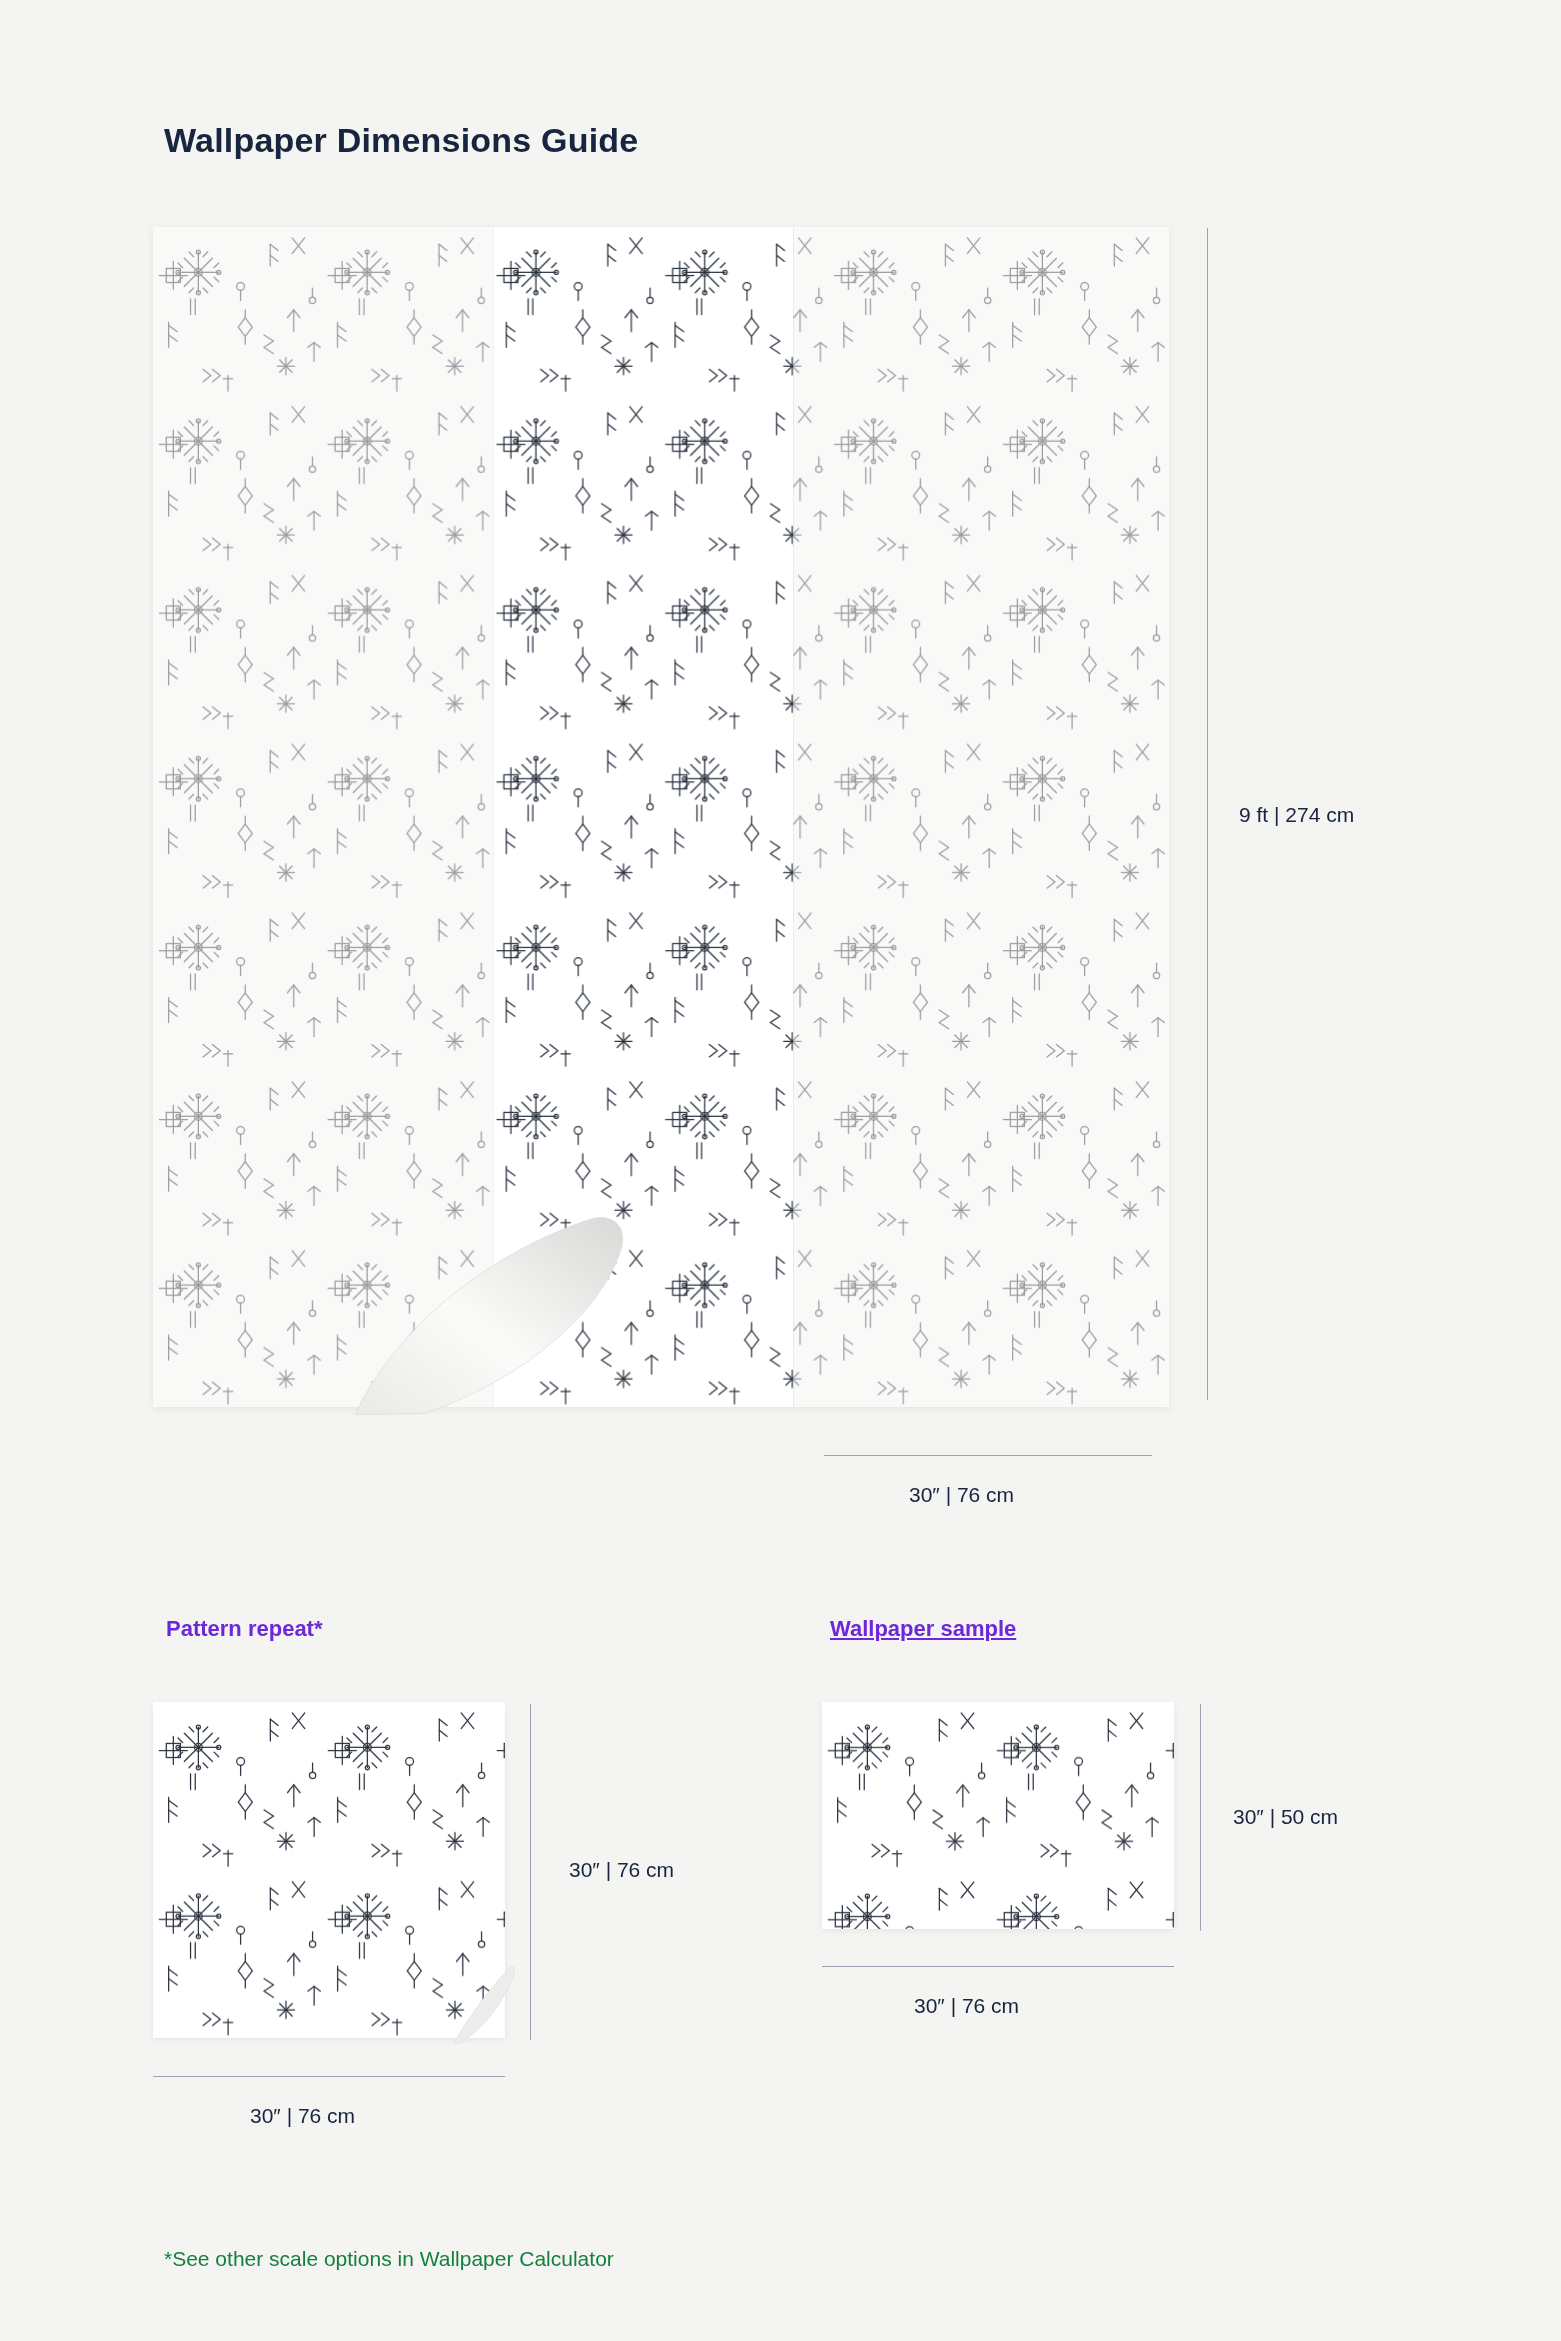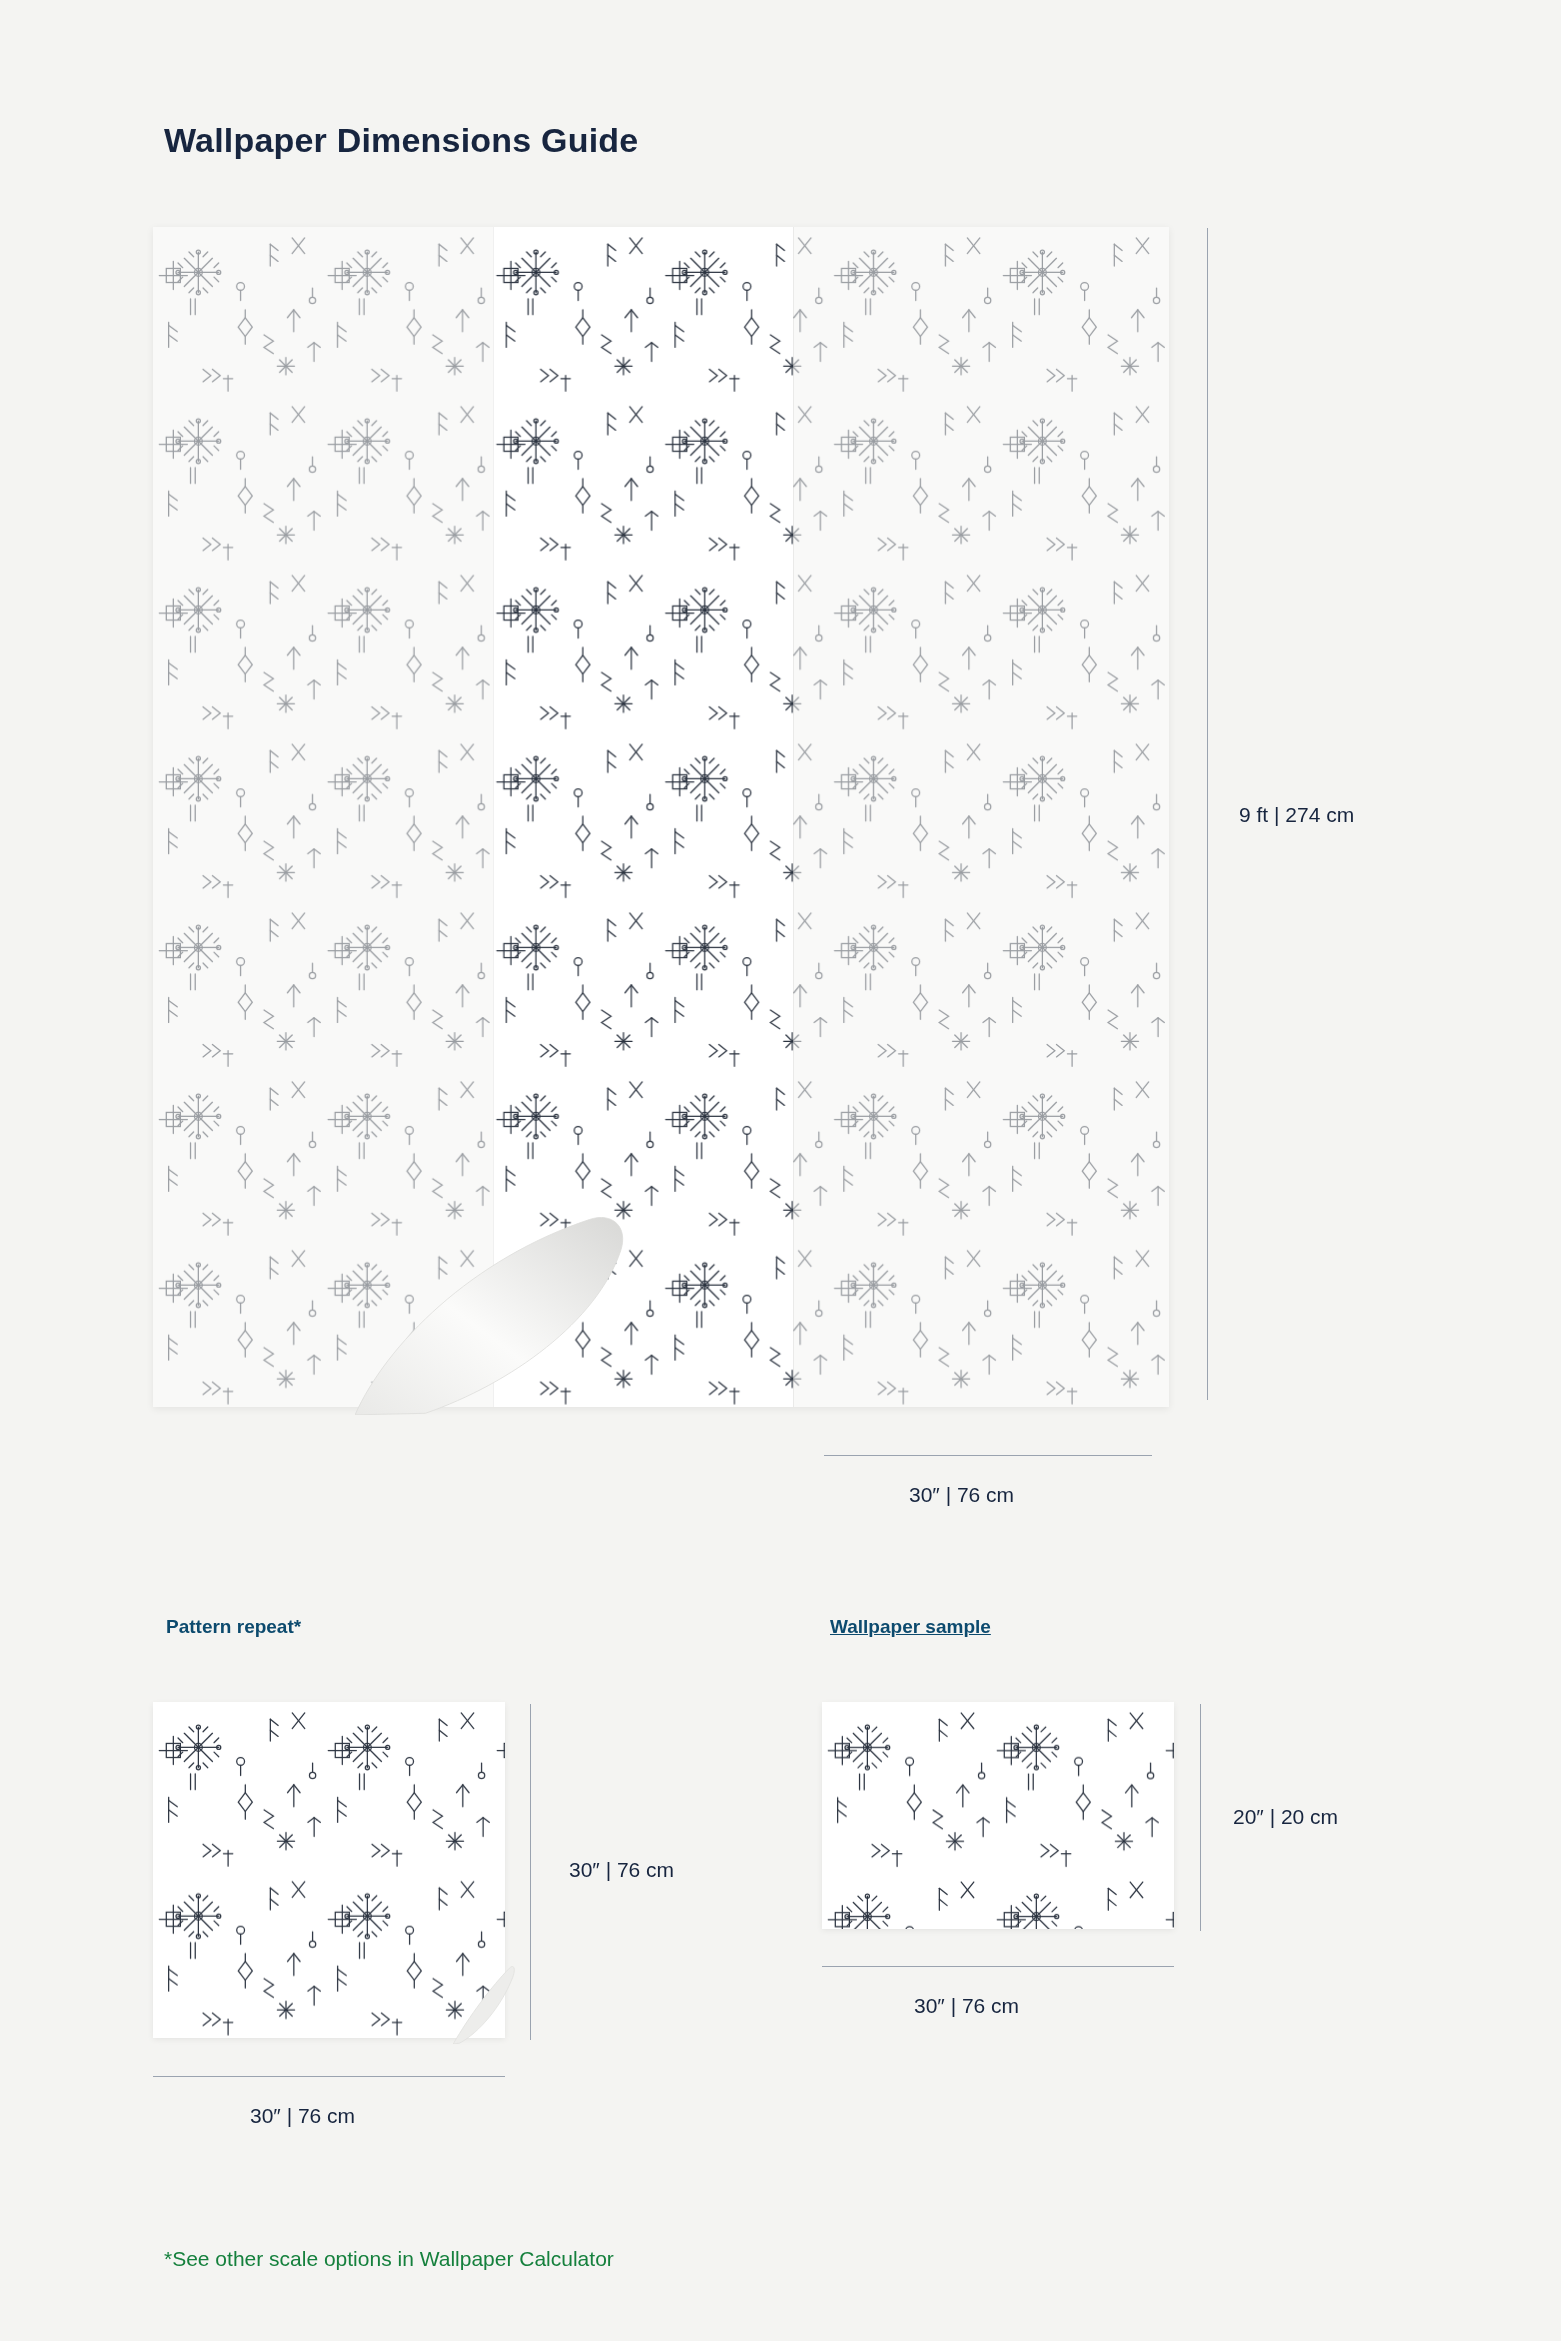--- a/index.html
+++ b/index.html
@@ -100,23 +100,23 @@
   .measure-label {
     position: absolute;
     font-size: 21px;
     color: #17253f;
     white-space: nowrap;
   }
 
   
   .section-title {
     position: absolute;
-    font-size: 19px;
+    font-size: 22px;
     font-weight: bold;
-    color: #0c4a6e;
+    color: #6d28d9;
   }
 
   
   .swatch {
     position: absolute;
     background: #ffffff;
     overflow: hidden;
     box-shadow: 0 1.6px 6.3px rgba(0,0,0,0.07);
   }
 
@@ -290,21 +290,21 @@
   <div class="section-title" style="left:830px; top:1616px;text-decoration:underline;">Wallpaper sample</div>
 
   <div class="swatch" style="left:822px; top:1702px; width:352px; height:227px;">
     <svg width="352" height="227" viewBox="0 0 450 290" preserveAspectRatio="none" xmlns="http://www.w3.org/2000/svg">
       <rect width="450" height="290" fill="#ffffff"></rect>
       <rect width="450" height="290" fill="url(#runes)"></rect>
     </svg>
   </div>
 
   <div class="vline" style="left:1200px; top:1704px; height:227px;"></div>
-  <div class="measure-label" style="left:1233px; top:1805px;">20″ | 20 cm</div>
+  <div class="measure-label" style="left:1233px; top:1805px;">30″ | 50 cm</div>
 
   <div class="hline" style="left:822px; top:1966px; width:352px;"></div>
   <div class="measure-label" style="left:914px; top:1994px;">30″ | 76 cm</div>
 
   <div class="footnote">*See other scale options in Wallpaper Calculator</div>
 
 </div>
 
 
 </body></html>

